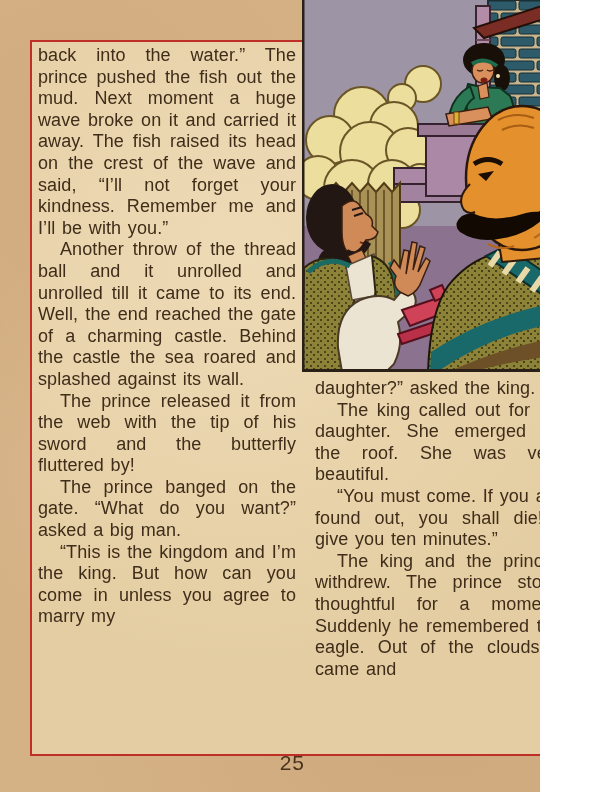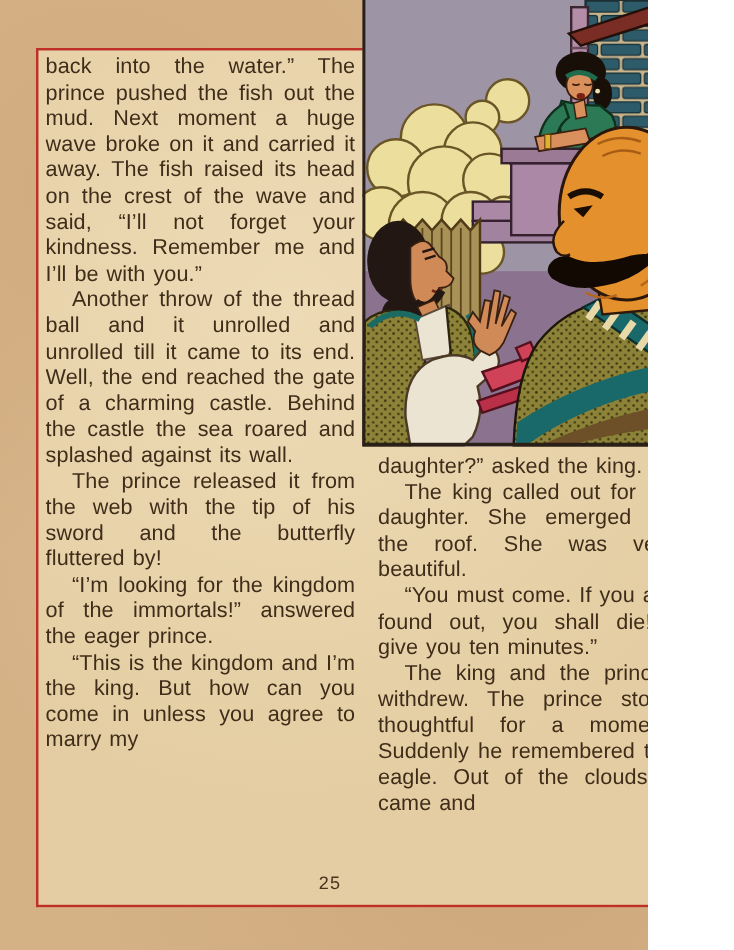--- a/index.html
+++ b/index.html
@@ -29,37 +29,37 @@
   }
   .col p{margin:0; text-indent:22px;}
   .col p.cont{text-indent:0;}
   .col-left{left:38px; top:45px; width:258px; height:710px;}
   .col-right{left:305px; top:378px; width:247px; height:378px;margin-left:10px;}
   .illustration{
     position:absolute; left:302px; top:0; width:310px; height:372px; z-index:3;
   }
   .illustration svg{display:block;}
   .page-number{
-    position:absolute; left:245px; top:728px; width:60px; z-index:2;
-    text-align:center; font-size:15px; color:#4a331c; letter-spacing:1px;
+    position:absolute; left:245px; top:751px; width:60px; z-index:2;
+    text-align:right; font-size:21px; color:#4a331c; letter-spacing:1px;
   }
 </style>
 </head>
 <body>
 
 <div class="page">
 
   <div class="paper-inner"></div>
   <div class="frame"></div>
 
   <div class="col col-left">
     <p class="cont">back into the water.” The prince pushed the fish out the mud. Next moment a huge wave broke on it and carried it away. The fish raised its head on the crest of the wave and said, “I’ll not forget your kindness. Remember me and I’ll be with you.”</p>
     <p>Another throw of the thread ball and it unrolled and unrolled till it came to its end. Well, the end reached the gate of a charming castle. Behind the castle the sea roared and splashed against its wall.</p>
     <p>The prince released it from the web with the tip of his sword and the butterfly fluttered by!</p>
-    <p>“I’m looking for the kingdom of the immortals!” answered the eager prince.</p>
+    <p>The prince banged on the gate. “What do you want?” asked a big man.</p>
     <p>“This is the kingdom and I’m the king. But how can you come in unless you agree to marry my</p>
   </div>
 
   <div class="col col-right">
     <p class="cont">daughter?” asked the king.</p>
     <p>The king called out for his daughter. She emerged on the roof. She was very beautiful.</p>
     <p>“You must come. If you are found out, you shall die! I give you ten minutes.”</p>
     <p>The king and the princes withdrew. The prince stood thoughtful for a moment. Suddenly he remembered the eagle. Out of the clouds it came and</p>
   </div>
 

